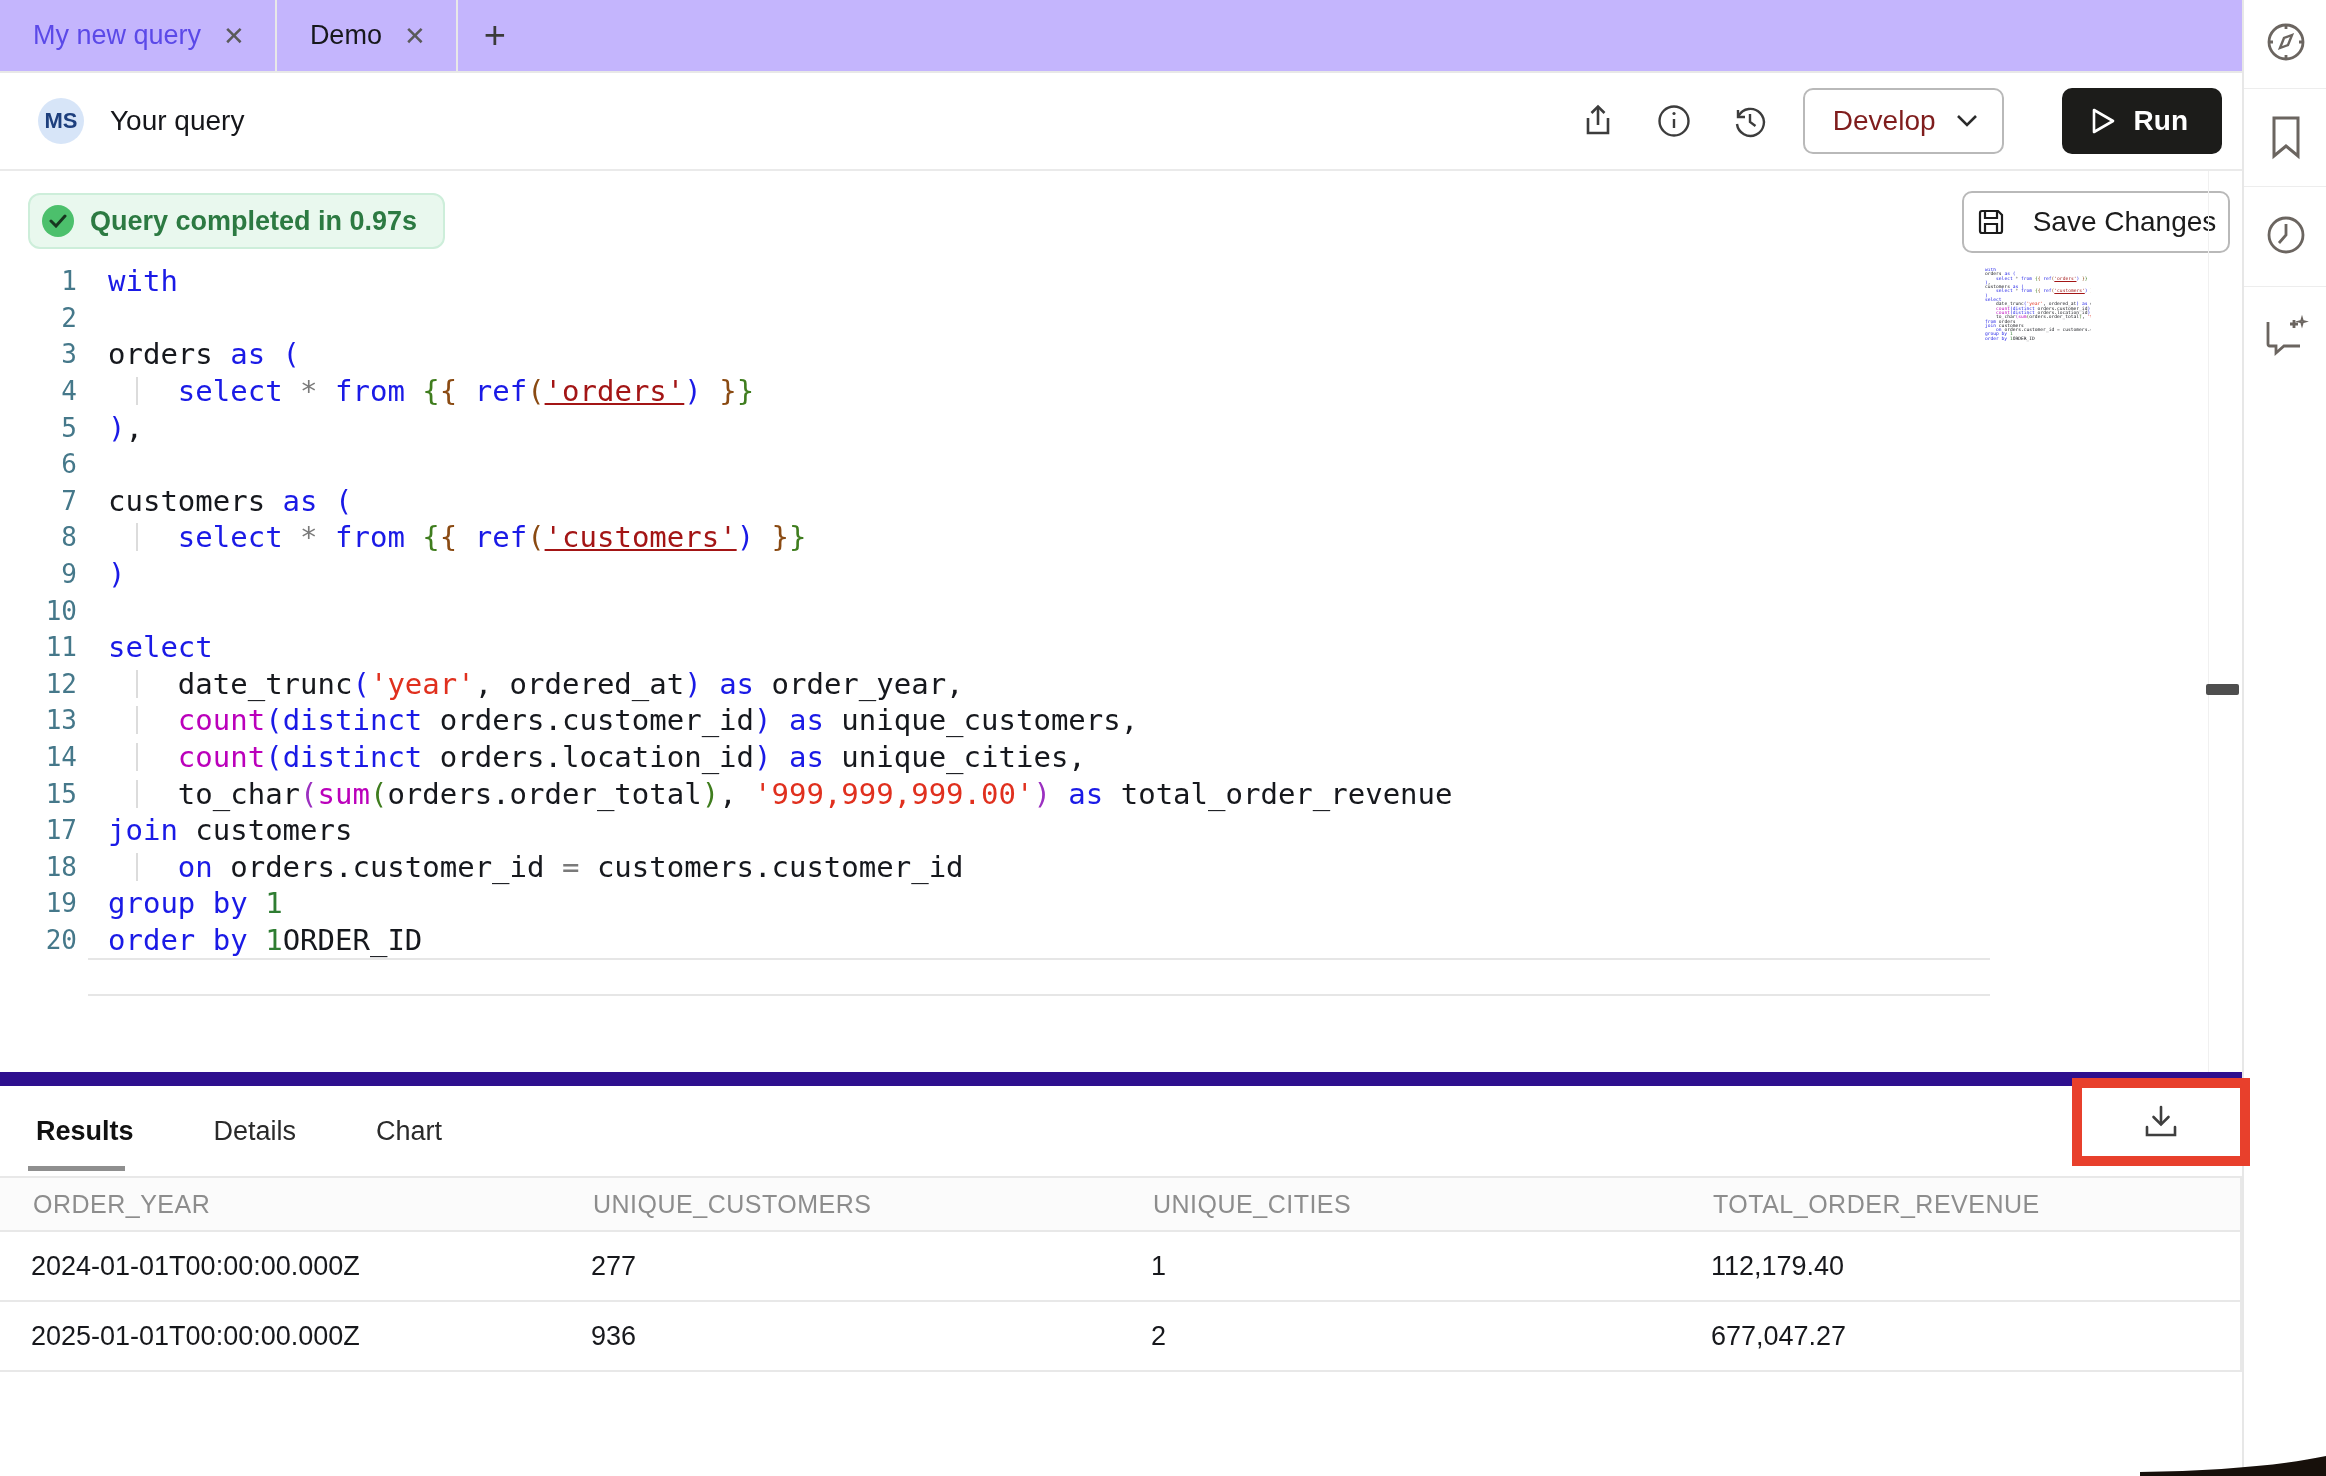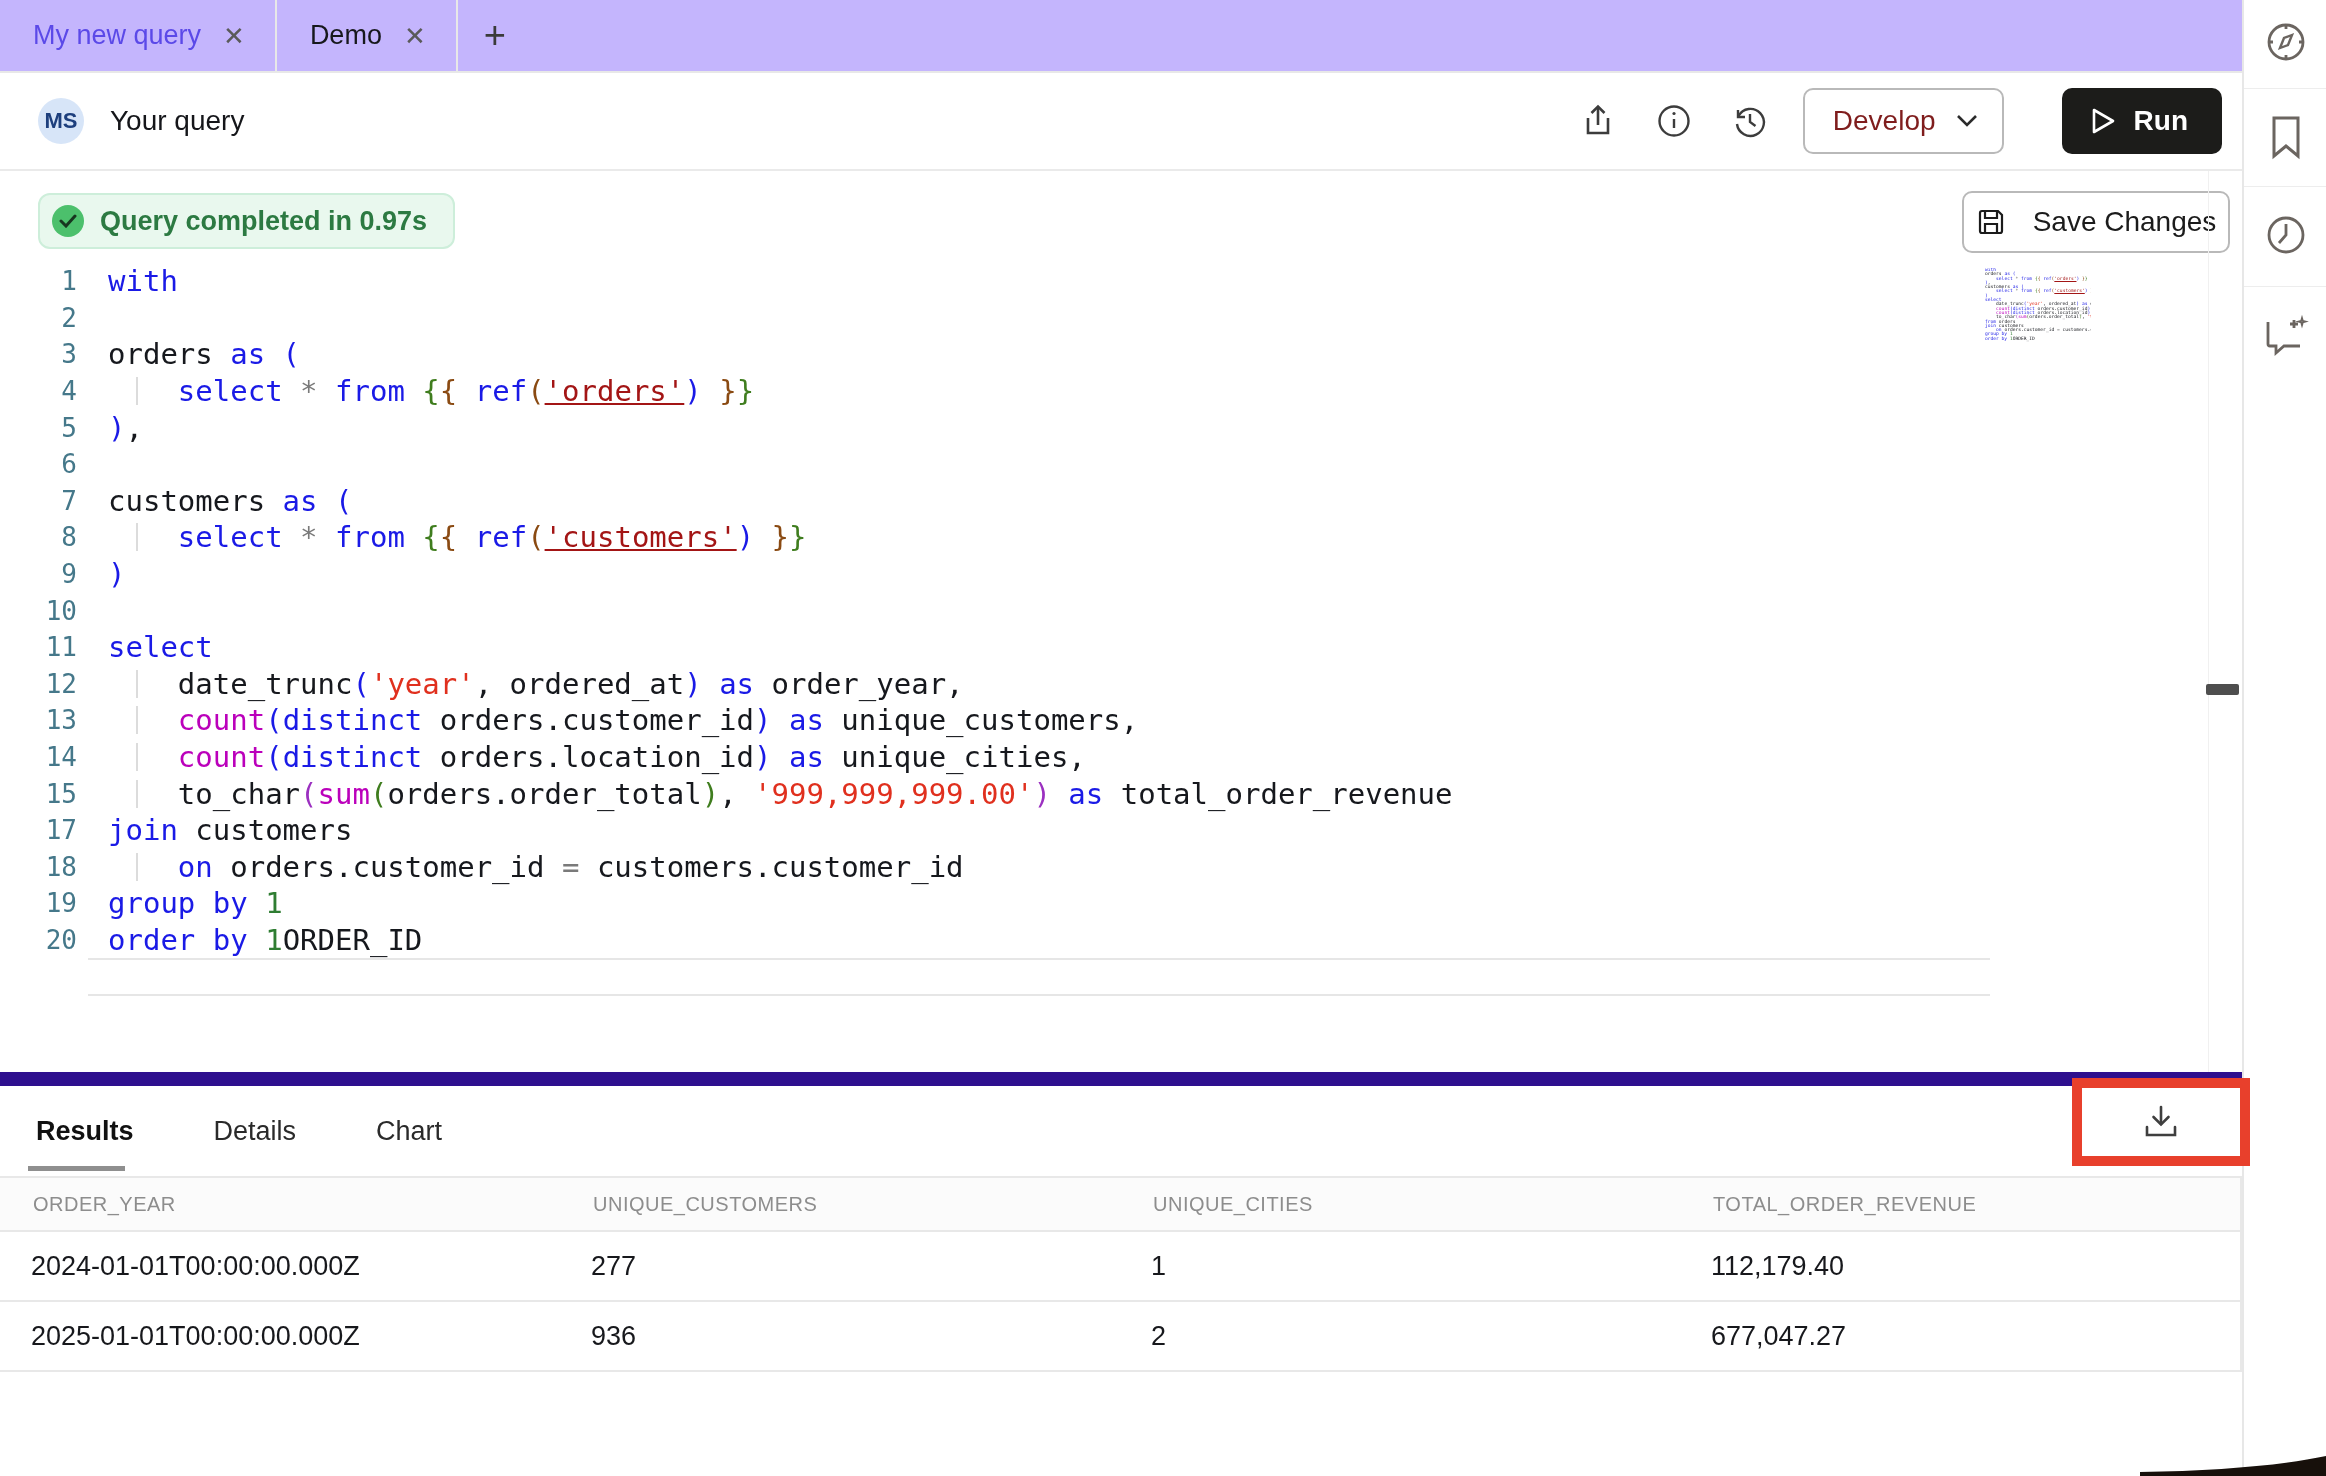--- a/index.html
+++ b/index.html
@@ -28,21 +28,21 @@
     font-weight:bold; font-size:22px; display:flex; align-items:center; justify-content:center; flex:0 0 auto; }
   .q-title { font-size:28px; margin-left:26px; color:#15161a; }
   .q-actions { margin-left:auto; display:flex; align-items:center; gap:30px; }
   .icon-btn { width:46px; height:46px; display:flex; align-items:center; justify-content:center; cursor:pointer; }
   .btn { display:flex; align-items:center; border-radius:10px; font-size:28px; height:66px; cursor:pointer; }
   .btn-develop { border:2px solid #b9b9b9; background:#fff; padding:0 24px 0 28px; gap:20px; color:#7f1d1d; }
   .btn-run { background:#1c1c1a; color:#fff; padding:0 34px 0 28px; gap:18px; margin-left:28px; font-weight:600; }
 
   
   #editor { position:absolute; left:0; top:171px; width:2242px; height:901px; background:#fff; }
-  .status-badge { position:absolute; left:38px; top:22px; height:56px; display:flex; align-items:center;
+  .status-badge { position:absolute; left:28px; top:22px; height:56px; display:flex; align-items:center;
     gap:16px; padding:0 26px 0 12px; background:#e9f8ee; border:2px solid #cdeeda; border-radius:12px; }
   .status-dot { width:32px; height:32px; border-radius:50%; background:#4cc06c; display:flex; align-items:center; justify-content:center; }
   .status-text { font-size:27px; font-weight:600; color:#2c7a42; }
   .btn-save { position:absolute; left:1962px; top:20px; width:268px; height:62px; border:2px solid #b9b9b9;
     border-radius:10px; background:#fff; display:flex; align-items:center; justify-content:center; gap:27px;
     font-size:28px; color:#1b1b1b; cursor:pointer; }
 
   #codeblock { position:absolute; left:0; top:92px; width:2000px; }
   .code-line { display:flex; height:36.6px; align-items:center; }
   .ln { width:77px; text-align:right; font-family:"DejaVu Sans Mono", monospace; font-size:26px; color:#45788a; flex:0 0 auto; user-select:none; }
@@ -70,21 +70,21 @@
   .rtab.active { font-weight:700; color:#111; }
   #rtab-underline { position:absolute; left:28px; top:80px; width:97px; height:5px; background:#8f8f8f; }
 
   #annotation-box { position:absolute; left:2072px; top:-8px; width:178px; height:88px;
     border:10px solid #e8402c; background:#fff; display:flex; align-items:center; justify-content:center; z-index:5; }
   .dl-btn { width:100%; height:100%; display:flex; align-items:center; justify-content:center; cursor:pointer; }
 
   #rtable { position:absolute; left:0; top:90px; width:2242px; border-right:2px solid #e8e8e8; }
   .thead { display:flex; height:56px; align-items:center; background:#fbfbfb;
     border-top:2px solid #e8e8e8; border-bottom:2px solid #e8e8e8; }
-  .th { width:562px; padding-left:33px; font-size:20px; color:#8d8d8d; letter-spacing:0.5px; }
+  .th { width:562px; padding-left:33px; font-size:25px; color:#8d8d8d; letter-spacing:0.5px; }
   .trow { display:flex; height:70px; align-items:center; border-bottom:2px solid #e8e8e8; background:#fff; }
   .td { width:562px; padding-left:31px; font-size:27px; color:#17181c; }
 
   
   #rightbar { position:absolute; left:2242px; top:0; width:84px; height:1476px; background:#fff; border-left:2px solid #e7e7e7; }
   .side-sep { position:absolute; left:0; width:84px; height:1px; background:#ededed; }
   .side-icon { position:absolute; left:0; width:84px; height:60px; display:flex; align-items:center; justify-content:center; cursor:pointer; }
 
   
   #corner-wedge { position:absolute; right:0; bottom:0; width:186px; height:30px; pointer-events:none; }

